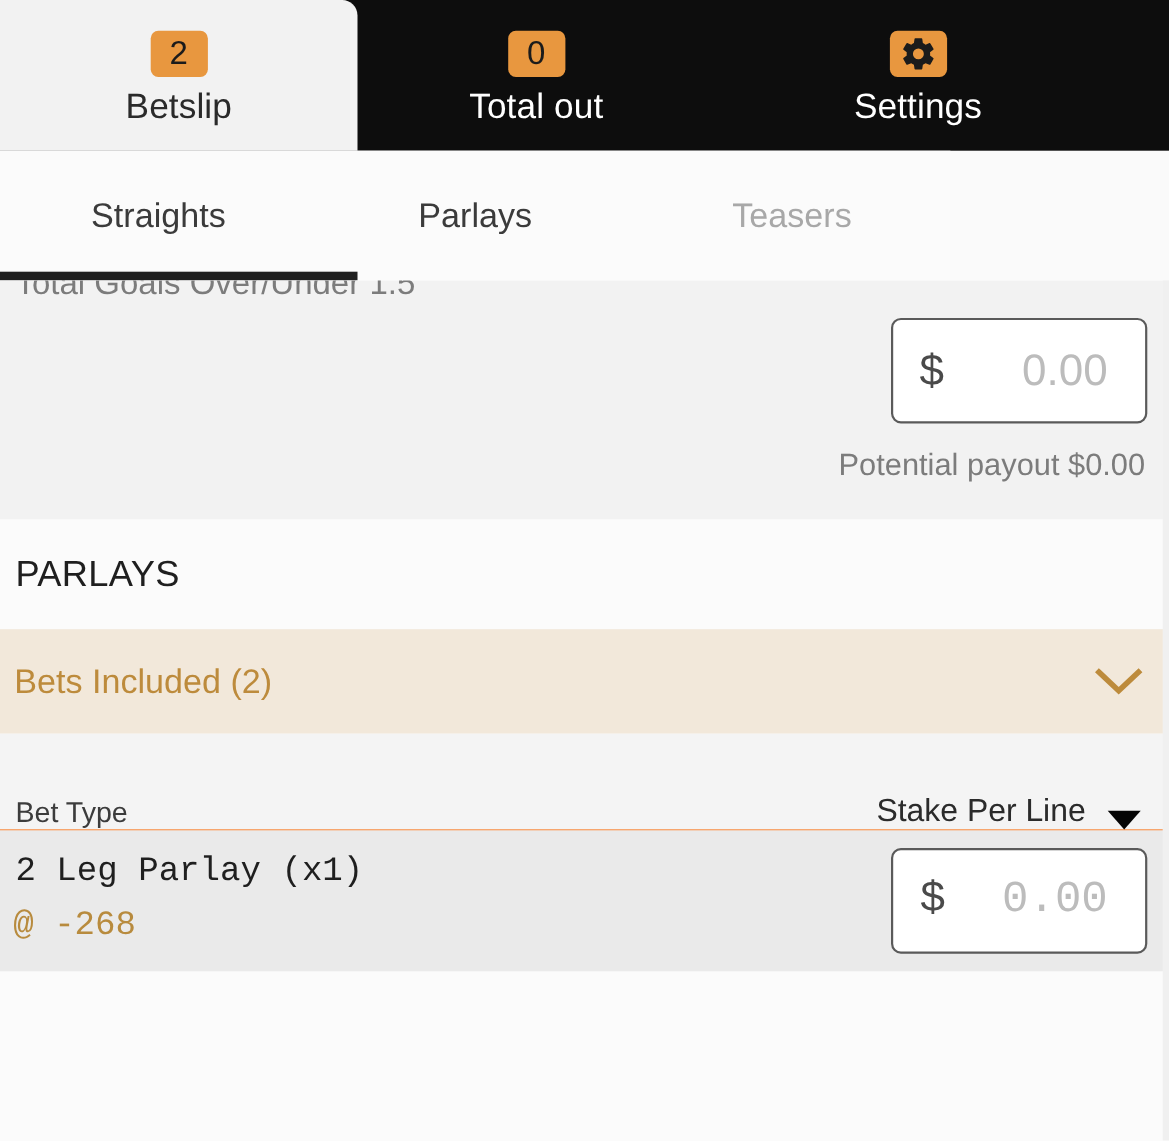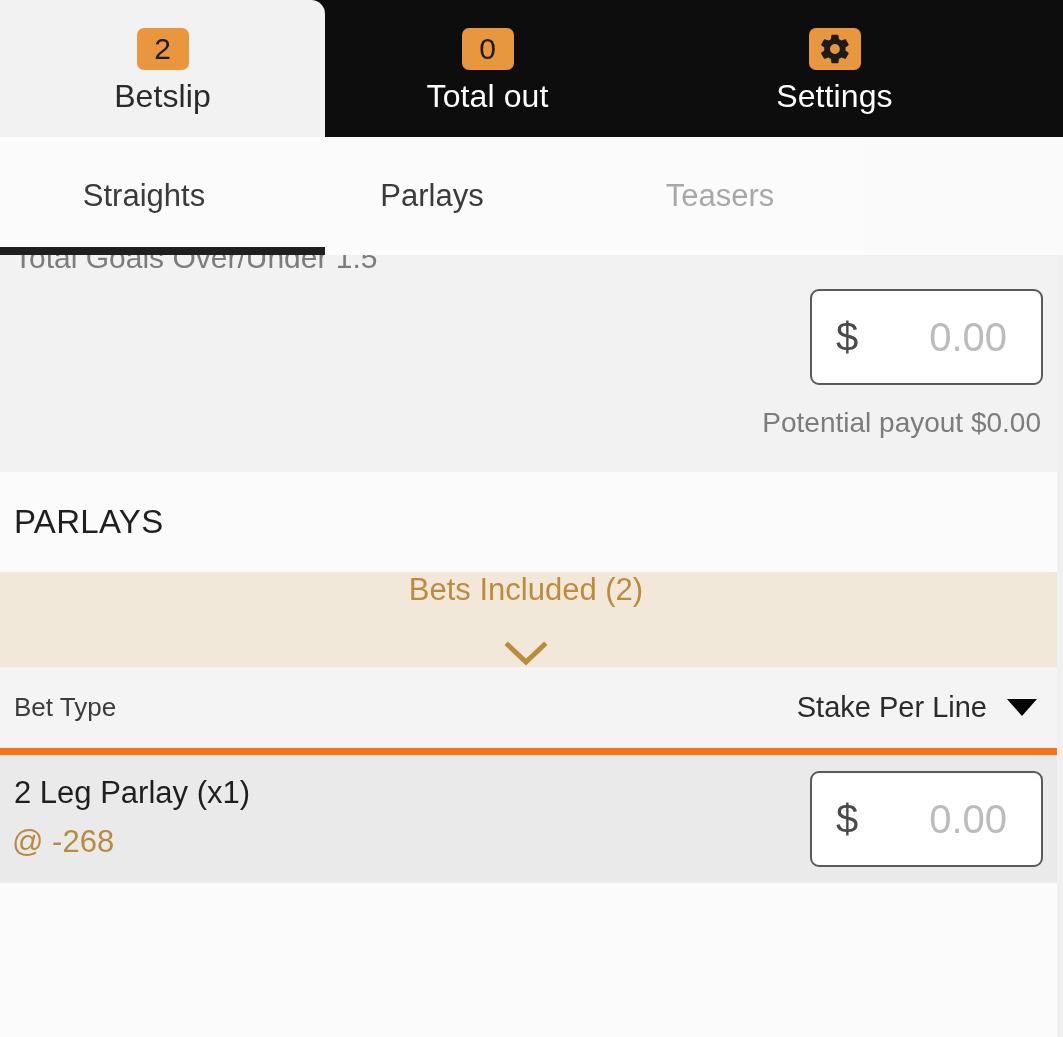--- a/index.html
+++ b/index.html
@@ -190,42 +190,41 @@
 
   
   .bets-included {
     background: #f2e8da;
     height: 95px;
     display: flex;
     align-items: center;
     padding: 0 24px 0 13px;
     box-sizing: border-box;
     cursor: pointer;
-    flex-direction: column;
   }
   .bets-included-text {
     font-size: 31px;
     color: #bd8b3c;
     flex: 1;
   }
   .chev {
     width: 44px;
     height: 26px;
     flex: 0 0 auto;
   }
 
   
   .bet-type-row {
     background: #f4f4f4;
     height: 88px;
     display: flex;
-    align-items: center;
+    align-items: flex-end;
     padding: 0 14px 0 14px;
     box-sizing: border-box;
-    border-bottom: 7px solid #f97316;
+    border-bottom: 1px solid #f97316;
   }
   .bet-type-label {
     font-size: 26px;
     color: #3c3c3c;
     flex: 1;
   }
   .bet-type-value {
     font-size: 29px;
     color: #2b2b2b;
     margin-right: 20px;
@@ -239,20 +238,21 @@
     margin-right: 12px;
     cursor: pointer;
   }
 
   
   .parlay-row {
     background: #eaeaea;
     height: 128px;
     position: relative;
     box-sizing: border-box;
+    font-family: Liberation Mono, monospace;
   }
   .parlay-name {
     position: absolute;
     left: 14px;
     top: 20px;
     font-size: 31px;
     color: #1f1f1f;
   }
   .parlay-odds {
     position: absolute;

